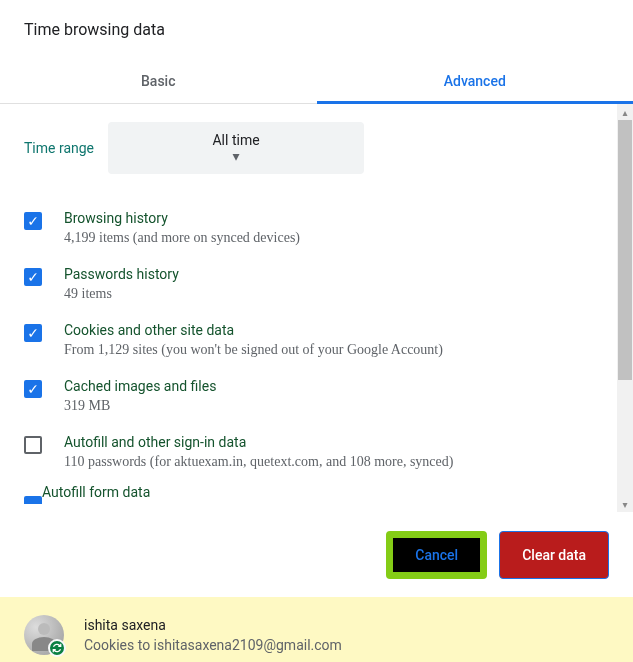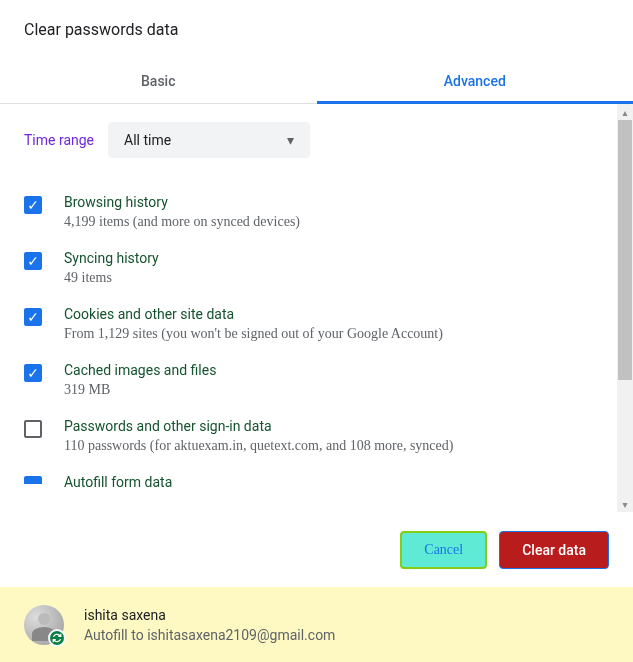--- a/index.html
+++ b/index.html
@@ -83,34 +83,35 @@
       overflow: hidden;
     }
     .time-range {
       display: flex;
       align-items: center;
       gap: 14px;
       margin-bottom: 26px;
     }
     .time-label {
       font-size: 14px;
-      color: #6d28d9;
+      color: #0f766e;
     }
     .dropdown {
       background: #f1f3f4;
       border: none;
       border-radius: 4px;
       padding: 10px 16px;
-      width: 202px;
+      width: 256px;
       display: flex;
       justify-content: space-between;
       align-items: center;
       cursor: pointer;
       font-size: 14px;
       color: #202124;
+      flex-direction: column;
     }
     .dropdown-arrow {
       color: #5f6368;
     }
     .option-row {
       display: flex;
       align-items: flex-start;
       padding: 10px 0;
       gap: 22px;
     }
@@ -157,24 +158,23 @@
     }
     .btn {
       padding: 9px 22px;
       border-radius: 4px;
       font-size: 14px;
       font-weight: 500;
       cursor: pointer;
       font-family: inherit;
     }
     .btn-cancel {
-      background: #5eead4;
-      border: 2px solid #84cc16;
+      background: #000000;
+      border: 7px solid #84cc16;
       color: #1a73e8;
-      font-family: Liberation Serif, serif;
     }
     .btn-primary {
       background: #b91c1c;
       border: 1px solid #1a73e8;
       color: #fff;
     }
     .account {
       background: #fef9c3;
       padding: 18px 24px;
       display: flex;
@@ -233,40 +233,39 @@
       font-size: 14px;
       color: #202124;
       margin-bottom: 4px;
     }
     .account-sub {
       font-size: 14px;
       color: #5f6368;
     }
     .partial-row {
       display: flex;
-      align-items: flex-start;
+      align-items: flex-end;
       padding-top: 10px;
-      gap: 22px;
       height: 24px;
       overflow: hidden;
     }
     .checkbox-partial {
       width: 18px;
       height: 8px;
       background: #1a73e8;
       border-radius: 2px 2px 0 0;
       margin-top: 2px;
       flex-shrink: 0;
     }
   </style>
 </head>
 <body>
 
 <div class="header">
-  <div class="title">Clear passwords data</div>
+  <div class="title">Time browsing data</div>
 </div>
 
 <div class="tabs">
   <div class="tab">Basic</div>
   <div class="tab active">Advanced</div>
 </div>
 
 <div class="content-wrap">
   <div class="content">
 
@@ -286,21 +285,21 @@
         <div class="option-title">Browsing history</div>
         <div class="option-sub">4,199 items (and more on synced devices)</div>
       </div>
     </div>
 
     <div class="option-row">
       <div class="checkbox checked">
         <span class="checkmark">✓</span>
       </div>
       <div class="option-text">
-        <div class="option-title">Syncing history</div>
+        <div class="option-title">Passwords history</div>
         <div class="option-sub">49 items</div>
       </div>
     </div>
 
     <div class="option-row">
       <div class="checkbox checked">
         <span class="checkmark">✓</span>
       </div>
       <div class="option-text">
         <div class="option-title">Cookies and other site data</div>
@@ -314,21 +313,21 @@
       </div>
       <div class="option-text">
         <div class="option-title">Cached images and files</div>
         <div class="option-sub">319 MB</div>
       </div>
     </div>
 
     <div class="option-row">
       <div class="checkbox"></div>
       <div class="option-text">
-        <div class="option-title">Passwords and other sign-in data</div>
+        <div class="option-title">Autofill and other sign-in data</div>
         <div class="option-sub">110 passwords (for aktuexam.in, quetext.com, and 108 more, synced)</div>
       </div>
     </div>
 
     <div class="partial-row">
       <div class="checkbox-partial"></div>
       <div class="option-text">
         <div class="option-title">Autofill form data</div>
       </div>
     </div>
@@ -350,15 +349,15 @@
 <div class="account">
   <div class="avatar">
     <div class="sync-badge">
       <svg width="10" height="10" viewBox="0 0 24 24" fill="none" stroke="#fff" stroke-width="3">
         <path d="M21 2v6h-6M3 22v-6h6M3.5 9a9 9 0 0 1 14.8-3L21 8M20.5 15a9 9 0 0 1-14.8 3L3 16"></path>
       </svg>
     </div>
   </div>
   <div class="account-text">
     <div class="account-name">ishita saxena</div>
-    <div class="account-sub">Autofill to ishitasaxena2109@gmail.com</div>
+    <div class="account-sub">Cookies to ishitasaxena2109@gmail.com</div>
   </div>
 </div>
 
 </body></html>

